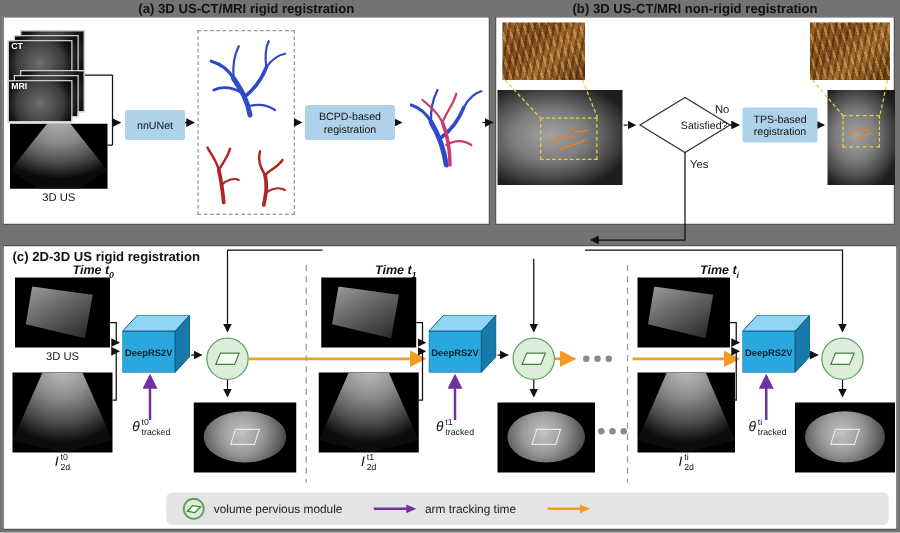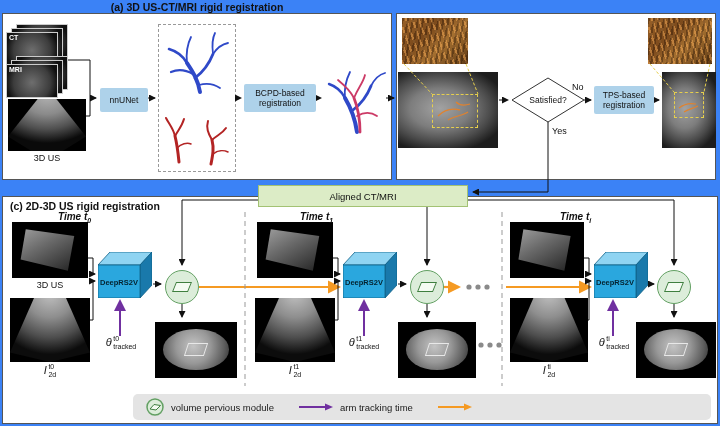--- a/index.html
+++ b/index.html
@@ -1,17 +1,17 @@
 <!DOCTYPE html>
 <html><head>
 <meta charset="utf-8">
 <style>
 *{margin:0;padding:0;box-sizing:border-box}
 body{background:#9a9a9a;font-family:"Liberation Sans",sans-serif}
-#canvas{position:relative;width:720px;height:426px;background:#3b82f6;overflow:hidden;color:#111;font-family:"Liberation Sans",sans-serif}
+#canvas{position:relative;width:720px;height:426px;background:#737373;overflow:hidden;color:#111;font-family:"Liberation Sans",sans-serif}
 .abs{position:absolute}
 .panel{position:absolute;border:1px solid #555;z-index:0;background:#fff}
 .ptitle{position:absolute;text-align:center;font-size:10.5px;font-weight:700;z-index:3}
 .bluebox{position:absolute;background:#aed2ea;display:flex;flex-direction:column;align-items:center;justify-content:center;font-size:8.5px;line-height:10px;text-align:center;border-radius:2px;z-index:3}
 .greenbox{position:absolute;background:#dcecc6;border:1px solid #a3c273;display:flex;align-items:center;justify-content:center;font-size:9.5px;z-index:3}
 .dashedbox{position:absolute;border:1px dashed #999;z-index:1}
 .img{position:absolute;background:#000;overflow:hidden;z-index:1}
 .frame{position:absolute;width:52px;height:34px;border:1px solid #ccc;background:radial-gradient(circle at 50% 55%,#6e6e6e,#3c3c3c 60%,#101010 85%);z-index:1}
 .imglabel{position:absolute;color:#fff;font-size:7px;font-weight:700;z-index:3}
 .uslabel{position:absolute;font-size:9px;text-align:center;z-index:3}
@@ -22,41 +22,42 @@
 .slicemark{position:absolute;left:50%;top:50%;width:20px;height:13px;margin:-7px 0 0 -10px;border:1px solid #e8e8e8;transform:skewX(-18deg)}
 .fused{background:repeating-linear-gradient(100deg,rgba(30,12,2,.35) 0 2px,rgba(0,0,0,0) 2px 5px),repeating-linear-gradient(70deg,rgba(255,178,92,.45) 0 2px,rgba(0,0,0,0) 2px 6px),linear-gradient(135deg,#9a6228,#7c4a1c 35%,#a57030 60%,#5f3a14 100%)}
 .liver{background:radial-gradient(ellipse 75% 65% at 42% 48%,#a2a2a2,#7d7d7d 40%,#4a4a4a 68%,#1d1d1d 90%)}
 .yrect{position:absolute;border:1px dashed #e6cf4d}
 .circle{position:absolute;width:34px;height:34px;border-radius:50%;background:#dcedda;border:1.5px solid #63a063;display:flex;align-items:center;justify-content:center;z-index:3}
 .plane{width:16px;height:10px;border:1.3px solid #3f7f3f;background:#f4fbf2;transform:skewX(-22deg)}
 .timelabel{position:absolute;font-style:italic;font-weight:700;font-size:10px;z-index:3}
 .timelabel sub{font-size:7px}
 .mathlabel{position:absolute;font-size:11px;font-style:italic;display:flex;align-items:flex-start;justify-content:center;z-index:3}
 .stack2{display:inline-flex;flex-direction:column;font-size:7px;line-height:7.5px;margin-left:1.5px;font-style:normal;transform:translateY(-1px)}
-.dtext{position:absolute;text-align:center;font-size:8.5px;z-index:3}
+.dtext{position:absolute;text-align:right;font-size:8.5px;z-index:3}
 .flowlabel{position:absolute;font-size:9px;z-index:3}
 .cube{position:absolute;z-index:3}
 svg text{font-family:"Liberation Sans",sans-serif}
 #overlay{position:absolute;left:0;top:0;z-index:2}
 .tree{position:absolute;z-index:1}
 .legend{position:absolute;left:133px;top:394px;width:578px;height:26px;background:#e4e4e4;border-radius:5px;display:flex;align-items:center;padding:0 12px;z-index:3}
 .ltext{font-size:9.5px;color:#1a1a1a;margin-left:6px}
 .lgap{margin-left:24px}
 .licon{display:inline-flex;align-items:center}
 </style>
 </head>
 <body>
 
 <div id="canvas">
 
   <div class="panel" style="left:2px;top:13px;width:390px;height:167px"></div>
   <div class="panel" style="left:396px;top:13px;width:320px;height:167px"></div>
   <div class="panel" style="left:2px;top:196px;width:716px;height:228px"></div>
 
   <div class="ptitle" style="left:2px;top:1px;width:390px">(a) 3D US-CT/MRI rigid registration</div>
+  <div class="ptitle" style="left:396px;top:1px;width:320px">(b) 3D US-CT/MRI non-rigid registration</div>
   <div class="ptitle" style="left:10px;top:200px;text-align:right">(c) 2D-3D US rigid registration</div>
 
   <div class="frame" style="left:16px;top:24px"></div>
   <div class="frame" style="left:11px;top:28px"></div>
   <div class="frame" style="left:6px;top:32px"></div>
   <div class="imglabel" style="left:9px;top:34px">CT</div>
   <div class="frame" style="left:16px;top:56px"></div>
   <div class="frame" style="left:11px;top:60px"></div>
   <div class="frame" style="left:6px;top:64px"></div>
   <div class="imglabel" style="left:9px;top:66px">MRI</div>
@@ -140,23 +141,20 @@
   <div class="img liver" style="left:662px;top:72px;width:54px;height:76px">
     <div class="yrect" style="left:12px;top:20px;width:30px;height:26px"></div>
     <svg class="abs" style="left:14px;top:22px" width="26" height="22">
         <g fill="none" stroke="#e0822e" stroke-width="1.2">
           <path d="M3 14 C8 10 14 9 20 10"></path>
           <path d="M8 18 C13 15 18 14 22 12"></path>
         </g>
       </svg>
   </div>
 
-  <div class="greenbox" style="left:258px;top:185px;width:210px;height:22px">
-      <span>Aligned CT/MRI</span>
-    </div>
 
   <div class="timelabel" style="left:58px;top:211px"><span>Time t</span><sub>0</sub></div>
   <div class="img" style="left:12px;top:222px;width:76px;height:56px">
       <div class="wedge"></div>
     </div>
   <div class="uslabel" style="left:12px;top:280px;width:76px">3D US</div>
   <svg class="cube" style="left:98px;top:252px" width="54" height="46">
     <polygon points="0,13 12,0 54,0 42,13" fill="#8fd4f2" stroke="#0d5f86" stroke-width="0.8"></polygon>
     <polygon points="42,13 54,0 54,33 42,46" fill="#1979ab" stroke="#0d5f86" stroke-width="0.8"></polygon>
     <rect x="0" y="13" width="42" height="33" fill="#2aa7de" stroke="#0d5f86" stroke-width="0.8"></rect>

